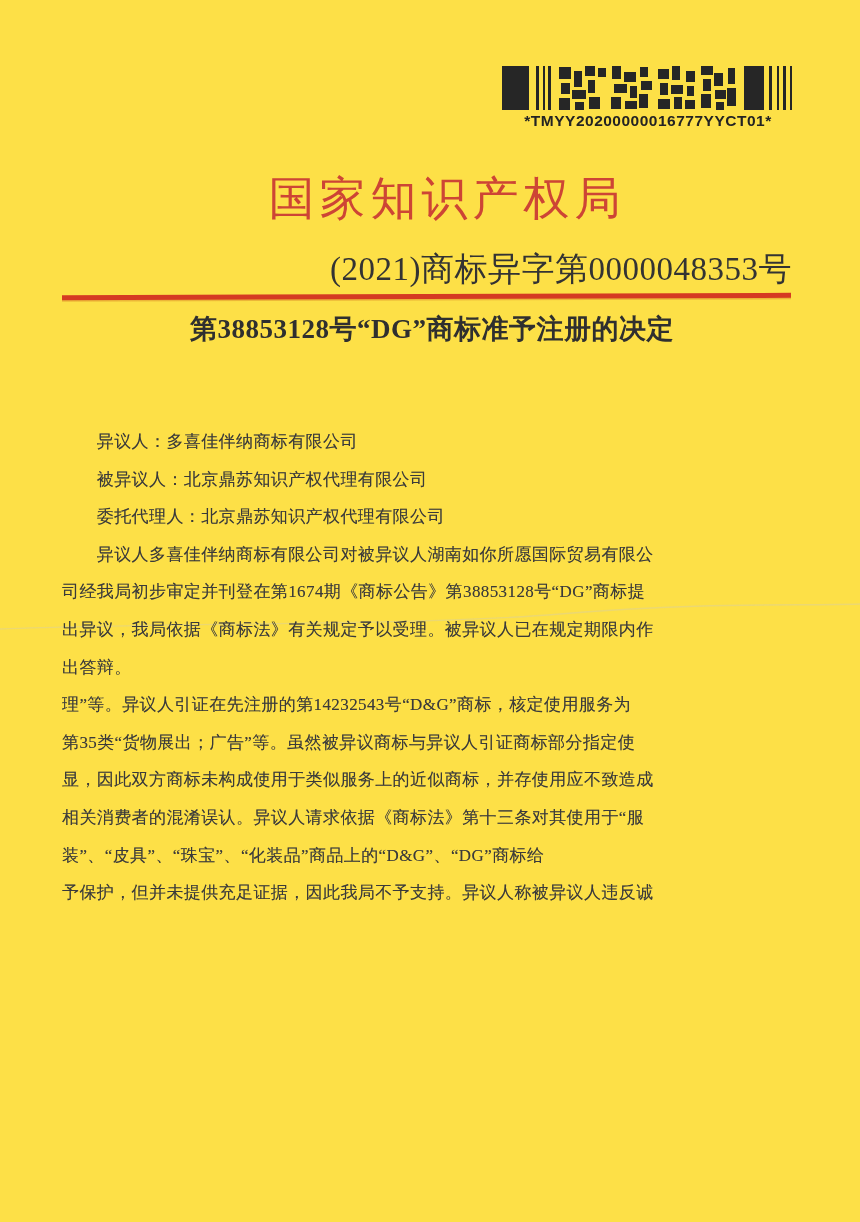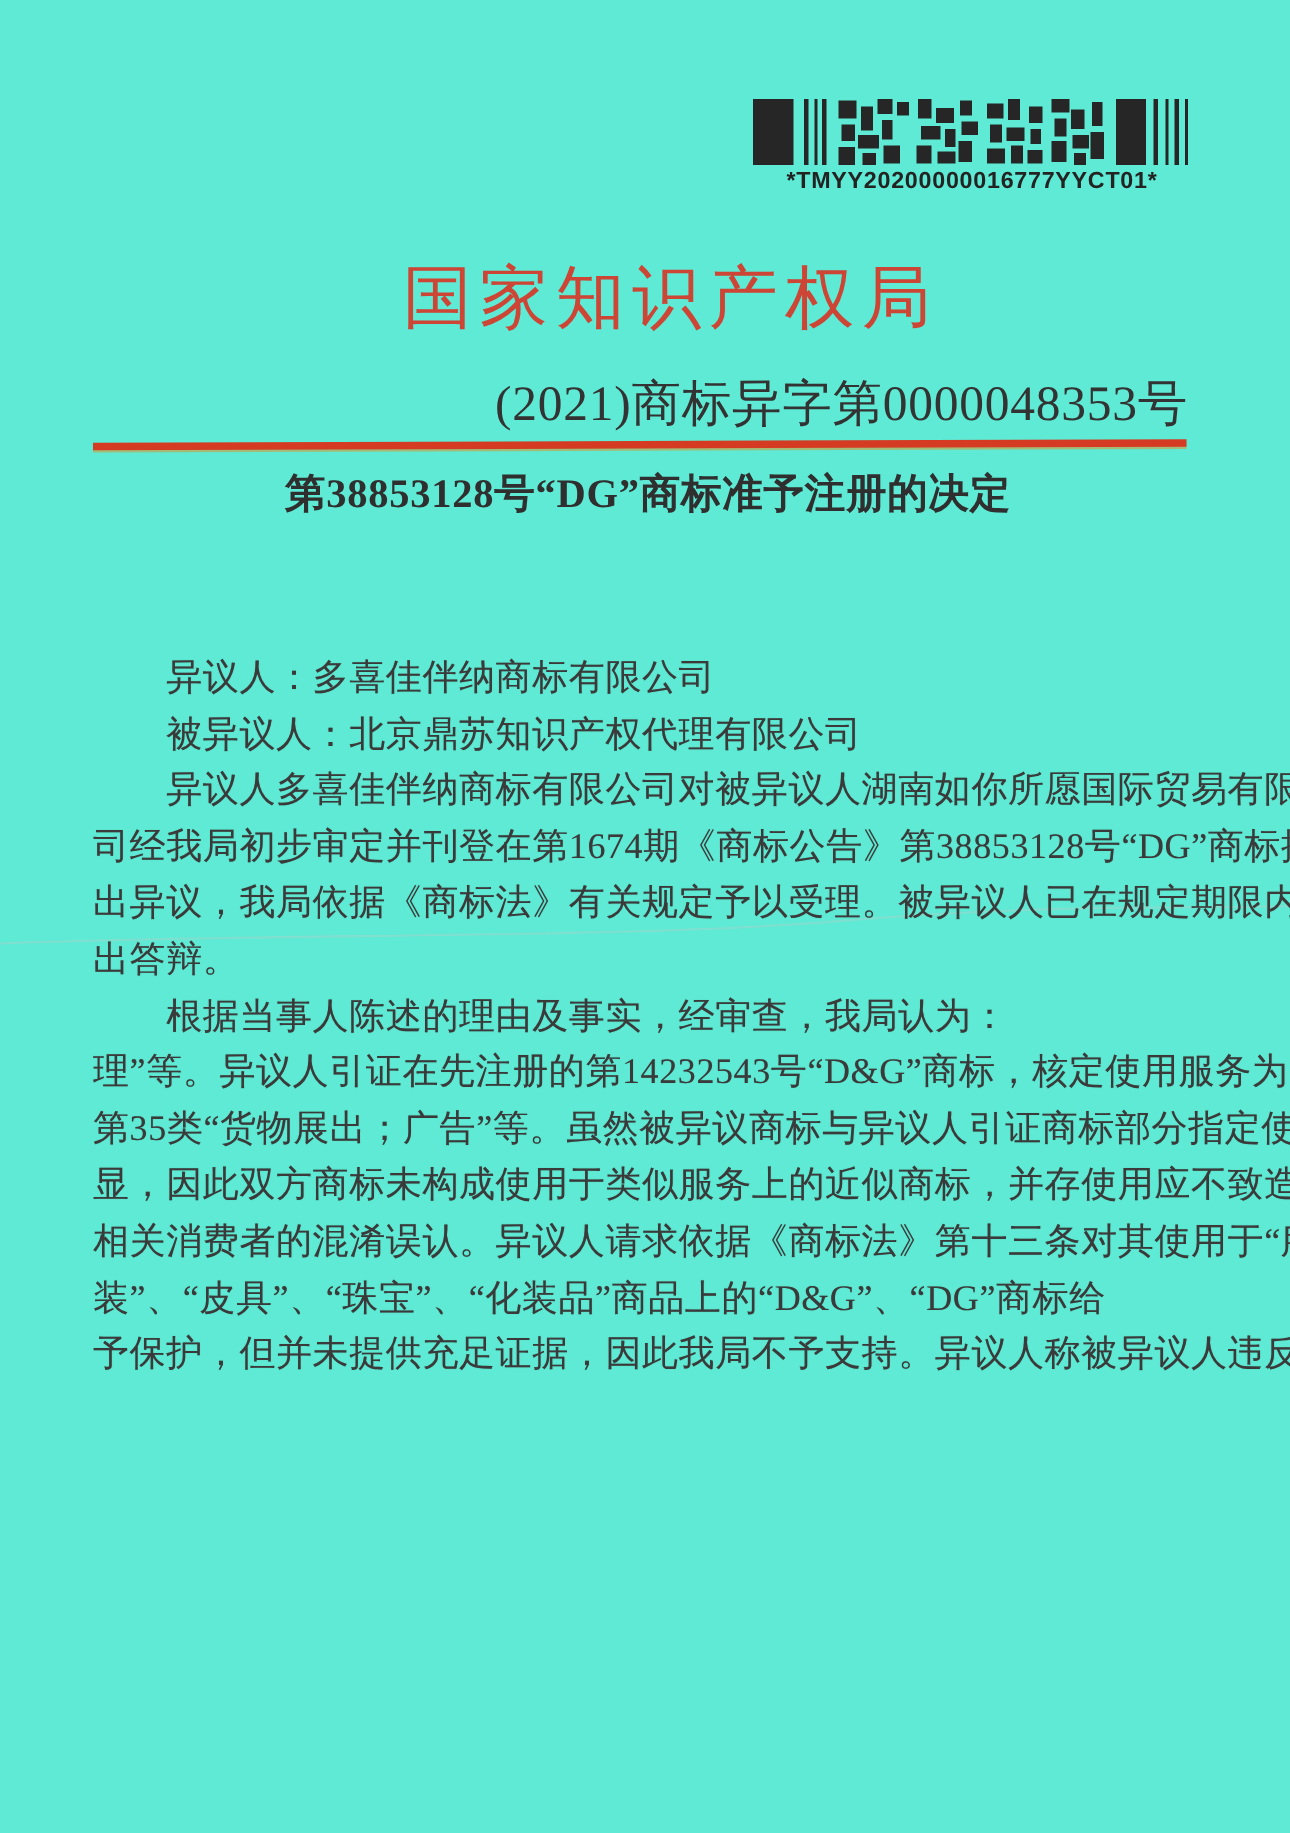--- a/index.html
+++ b/index.html
@@ -5,21 +5,21 @@
   html, body {
     margin: 0;
     padding: 0;
     background: #e9e9e9;
   }
   .page {
     position: relative;
     width: 860px;
     height: 1222px;
     margin: 0 auto;
-    background: #5eead4;
+    background: #fde047;
     overflow: hidden;
     font-family: "Liberation Serif", "DejaVu Serif", serif;
     color: #383838;
   }
   
   .crease {
     position: absolute;
     left: 0;
     top: 0;
     pointer-events: none;
@@ -85,24 +85,24 @@
     text-align: center;
     transform: translateX(2px);
     font-size: 27px;
     font-weight: 600;
     letter-spacing: 0.5px;
     color: #2f2f2f;
   }
   
   .document-body {
     position: absolute;
-    top: 434px;
+    top: 423px;
     left: 62px;
     width: 734px;
-    font-size: 24px;
+    font-size: 17px;
     color: #3a3a3a;
   }
   .body-line {
     line-height: 37.6px;
     height: 37.6px;
     white-space: pre;
     letter-spacing: 0.4px;
     text-shadow: 0 0 0.5px rgba(70,70,70,0.45);
   }
 </style>
@@ -180,25 +180,25 @@
 
   <div class="doc-number">(2021)商标异字第0000048353号</div>
 
   <div class="red-rule"></div>
 
   <div class="decision-title">第38853128号“DG”商标准予注册的决定</div>
 
   <div class="document-body">
       <div class="body-line">　　异议人：多喜佳伴纳商标有限公司</div>
       <div class="body-line">　　被异议人：北京鼎苏知识产权代理有限公司</div>
+      <div class="body-line">　　委托代理人：北京鼎苏知识产权代理有限公司</div>
       <div class="body-line">　　异议人多喜佳伴纳商标有限公司对被异议人湖南如你所愿国际贸易有限公</div>
       <div class="body-line">司经我局初步审定并刊登在第1674期《商标公告》第38853128号“DG”商标提</div>
       <div class="body-line">出异议，我局依据《商标法》有关规定予以受理。被异议人已在规定期限内作</div>
       <div class="body-line">出答辩。</div>
-      <div class="body-line">　　根据当事人陈述的理由及事实，经审查，我局认为：</div>
       <div class="body-line">理”等。异议人引证在先注册的第14232543号“D&amp;G”商标，核定使用服务为</div>
       <div class="body-line">第35类“货物展出；广告”等。虽然被异议商标与异议人引证商标部分指定使</div>
       <div class="body-line">显，因此双方商标未构成使用于类似服务上的近似商标，并存使用应不致造成</div>
       <div class="body-line">相关消费者的混淆误认。异议人请求依据《商标法》第十三条对其使用于“服</div>
       <div class="body-line">装”、“皮具”、“珠宝”、“化装品”商品上的“D&amp;G”、“DG”商标给</div>
       <div class="body-line">予保护，但并未提供充足证据，因此我局不予支持。异议人称被异议人违反诚</div>
     </div>
 
 </div>
 

